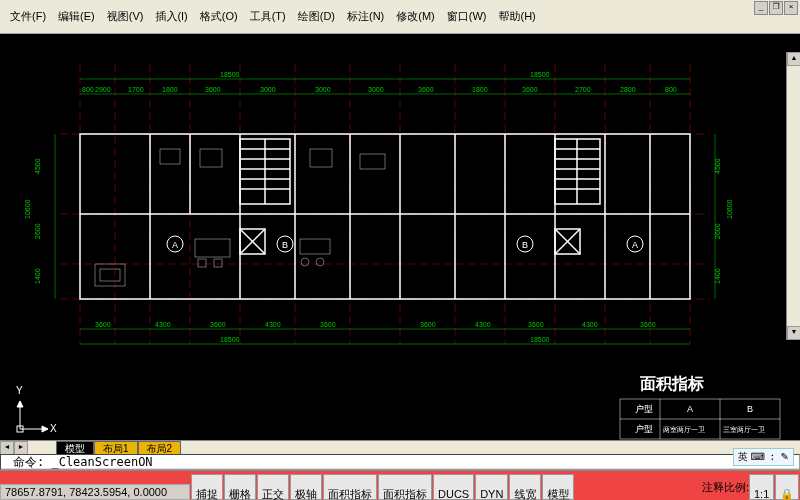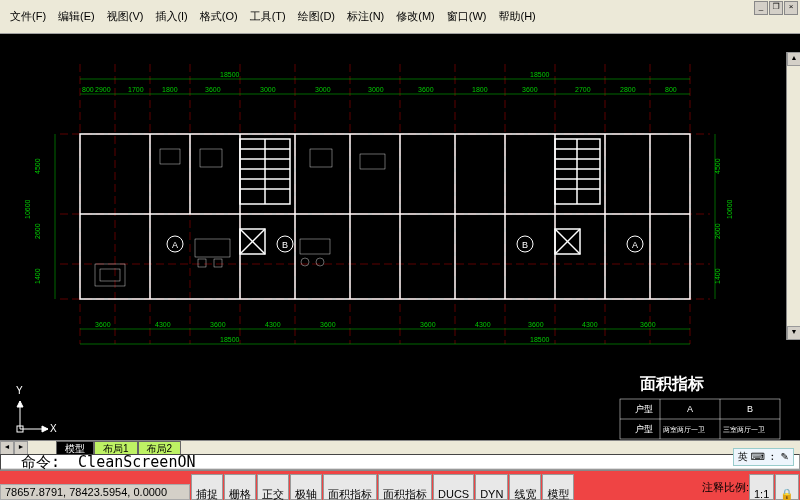--- a/index.html
+++ b/index.html
@@ -19,23 +19,23 @@
 .title-text{fill:#fff;font-size:16px;font-weight:bold}
 .table-line{stroke:#fff;stroke-width:0.5;fill:none}
 .ucs{stroke:#fff;stroke-width:1;fill:none}
 .ucs-text{fill:#fff;font-size:10px}
 .scrollbar-h{height:14px;background:#ece9d8;border-top:1px solid #888;display:flex;align-items:center}
 .scrollbar-v{position:absolute;right:0;top:18px;bottom:100px;width:14px;background:#ece9d8;border-left:1px solid #888}
 .scroll-btn{width:14px;height:14px;background:#d4d0c8;border:1px solid #999;font-size:7px;text-align:center;line-height:10px}
 .tabs{display:flex;margin-left:28px}
 .tab{padding:0 8px;height:14px;line-height:14px;border:1px solid #666;font-size:10px}
 .tab.active{background:#000;color:#fff}
-.tab.inactive{background:#bef264}
+.tab.inactive{background:#eab308}
 .cmd-area{background:#fff;border:1px inset #999}
-.cmd-line{height:14px;padding:0 20px;line-height:14px;font-family:"Consolas",monospace;font-size:15px;border-bottom:1px solid #ddd}
+.cmd-line{height:14px;padding:0 12px;line-height:14px;font-family:"Consolas",monospace;font-size:12px;border-bottom:1px solid #ddd}
 .statusbar{height:30px;background:#ef4444;display:flex;align-items:flex-end;border-top:1px solid #888;font-size:10px}
 .status-cell{padding:0 4px;border:1px solid #aaa;margin-right:1px;height:16px;line-height:14px;background:#d4d0c8}
 .status-btn{padding:12px 4px;border:1px solid #999;margin-right:1px;height:16px;line-height:14px;background:#e8e8e8;cursor:pointer}
 .status-right{margin-left:auto;display:flex;align-items:center}
 .ime{position:absolute;right:6px;top:448px;background:#eef5fc;border:1px solid #9cc;padding:1px 4px;font-size:10px;display:flex;align-items:center}
 .furn{stroke:#fff;stroke-width:0.4;fill:none}
 </style>
 </head>
 <body>
 

